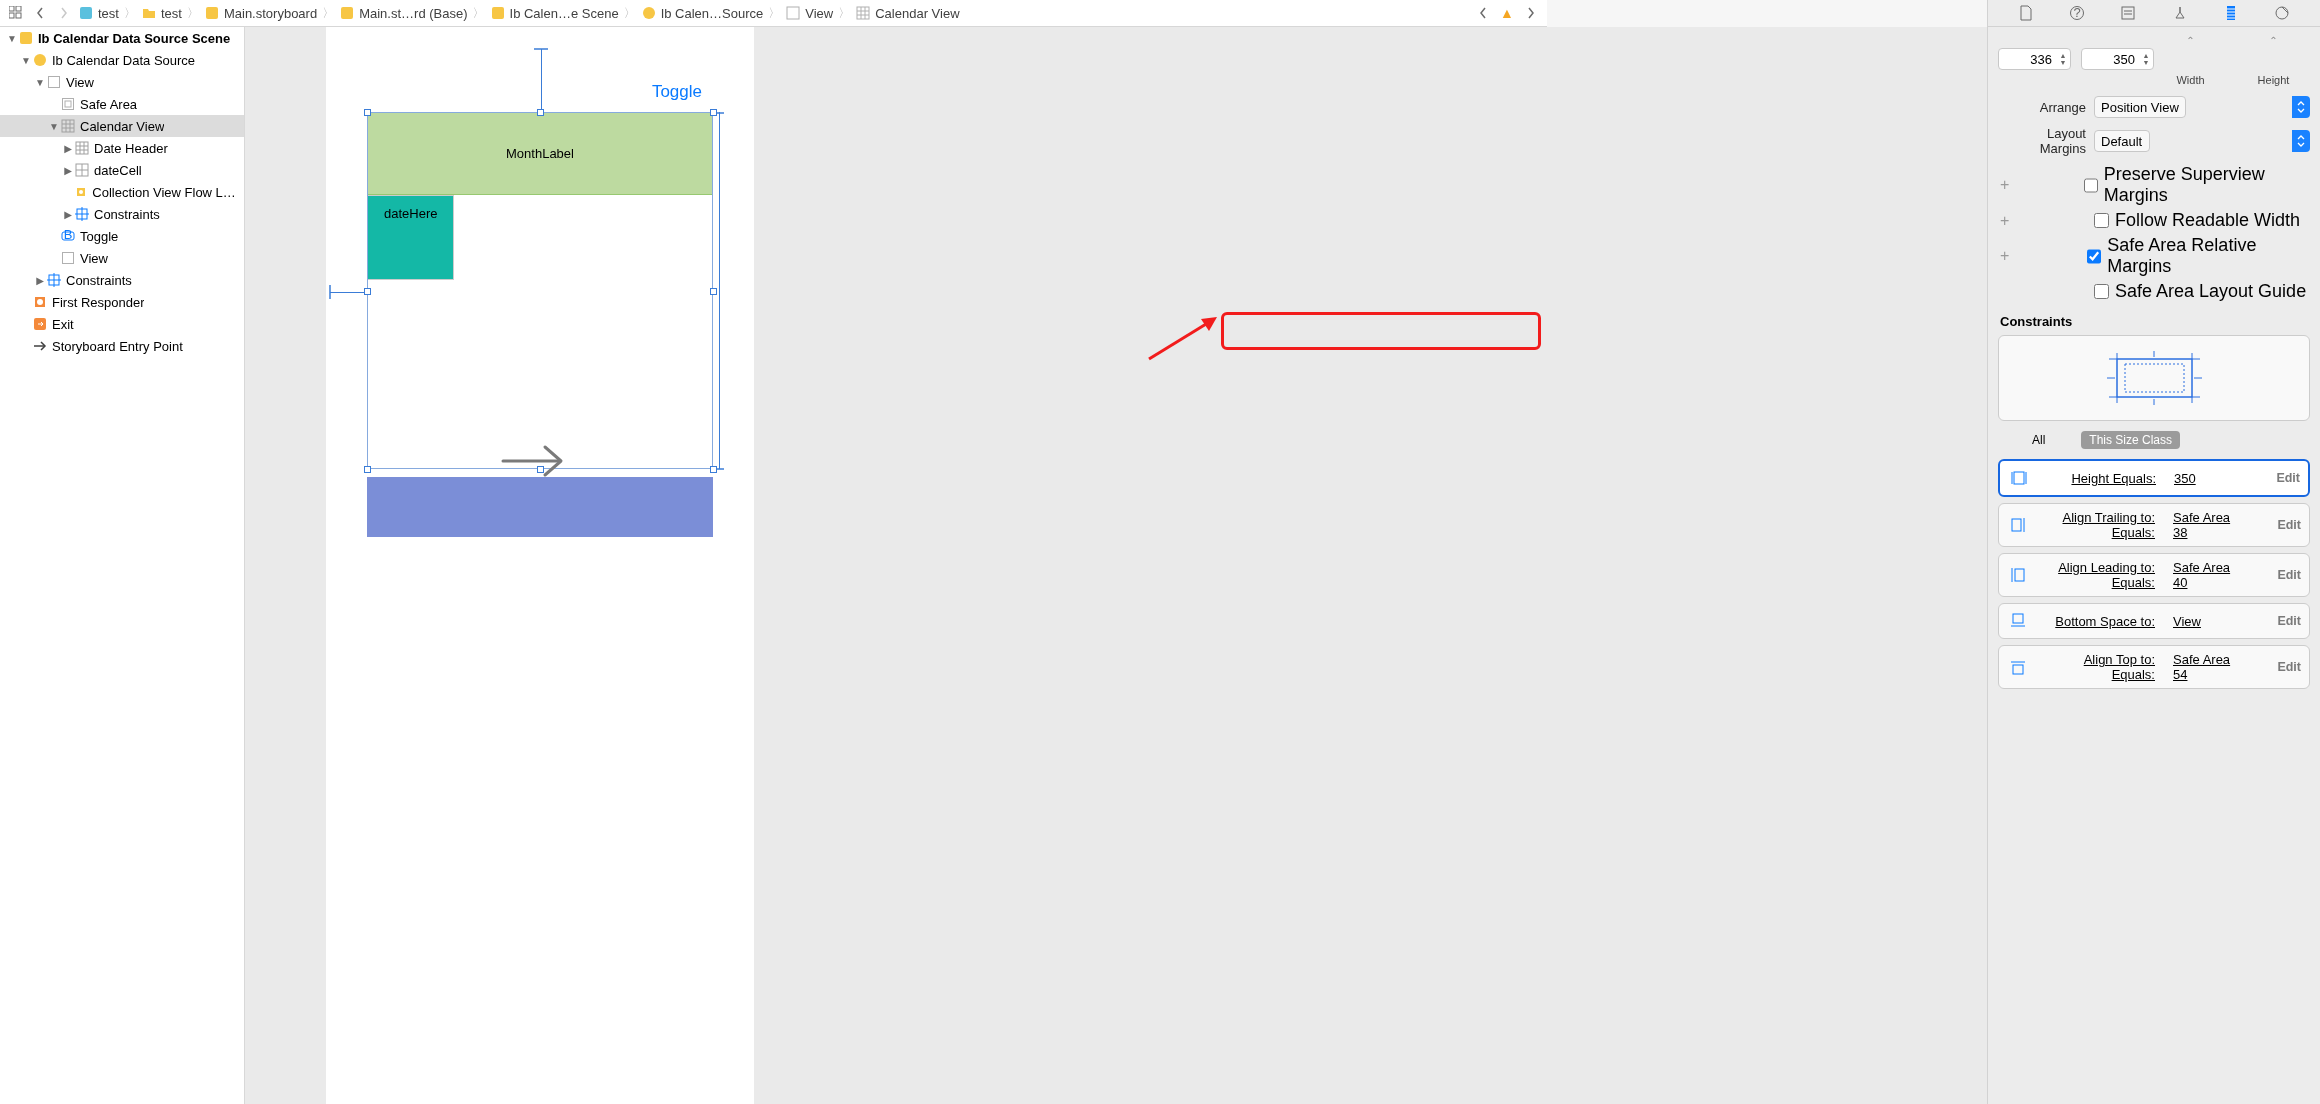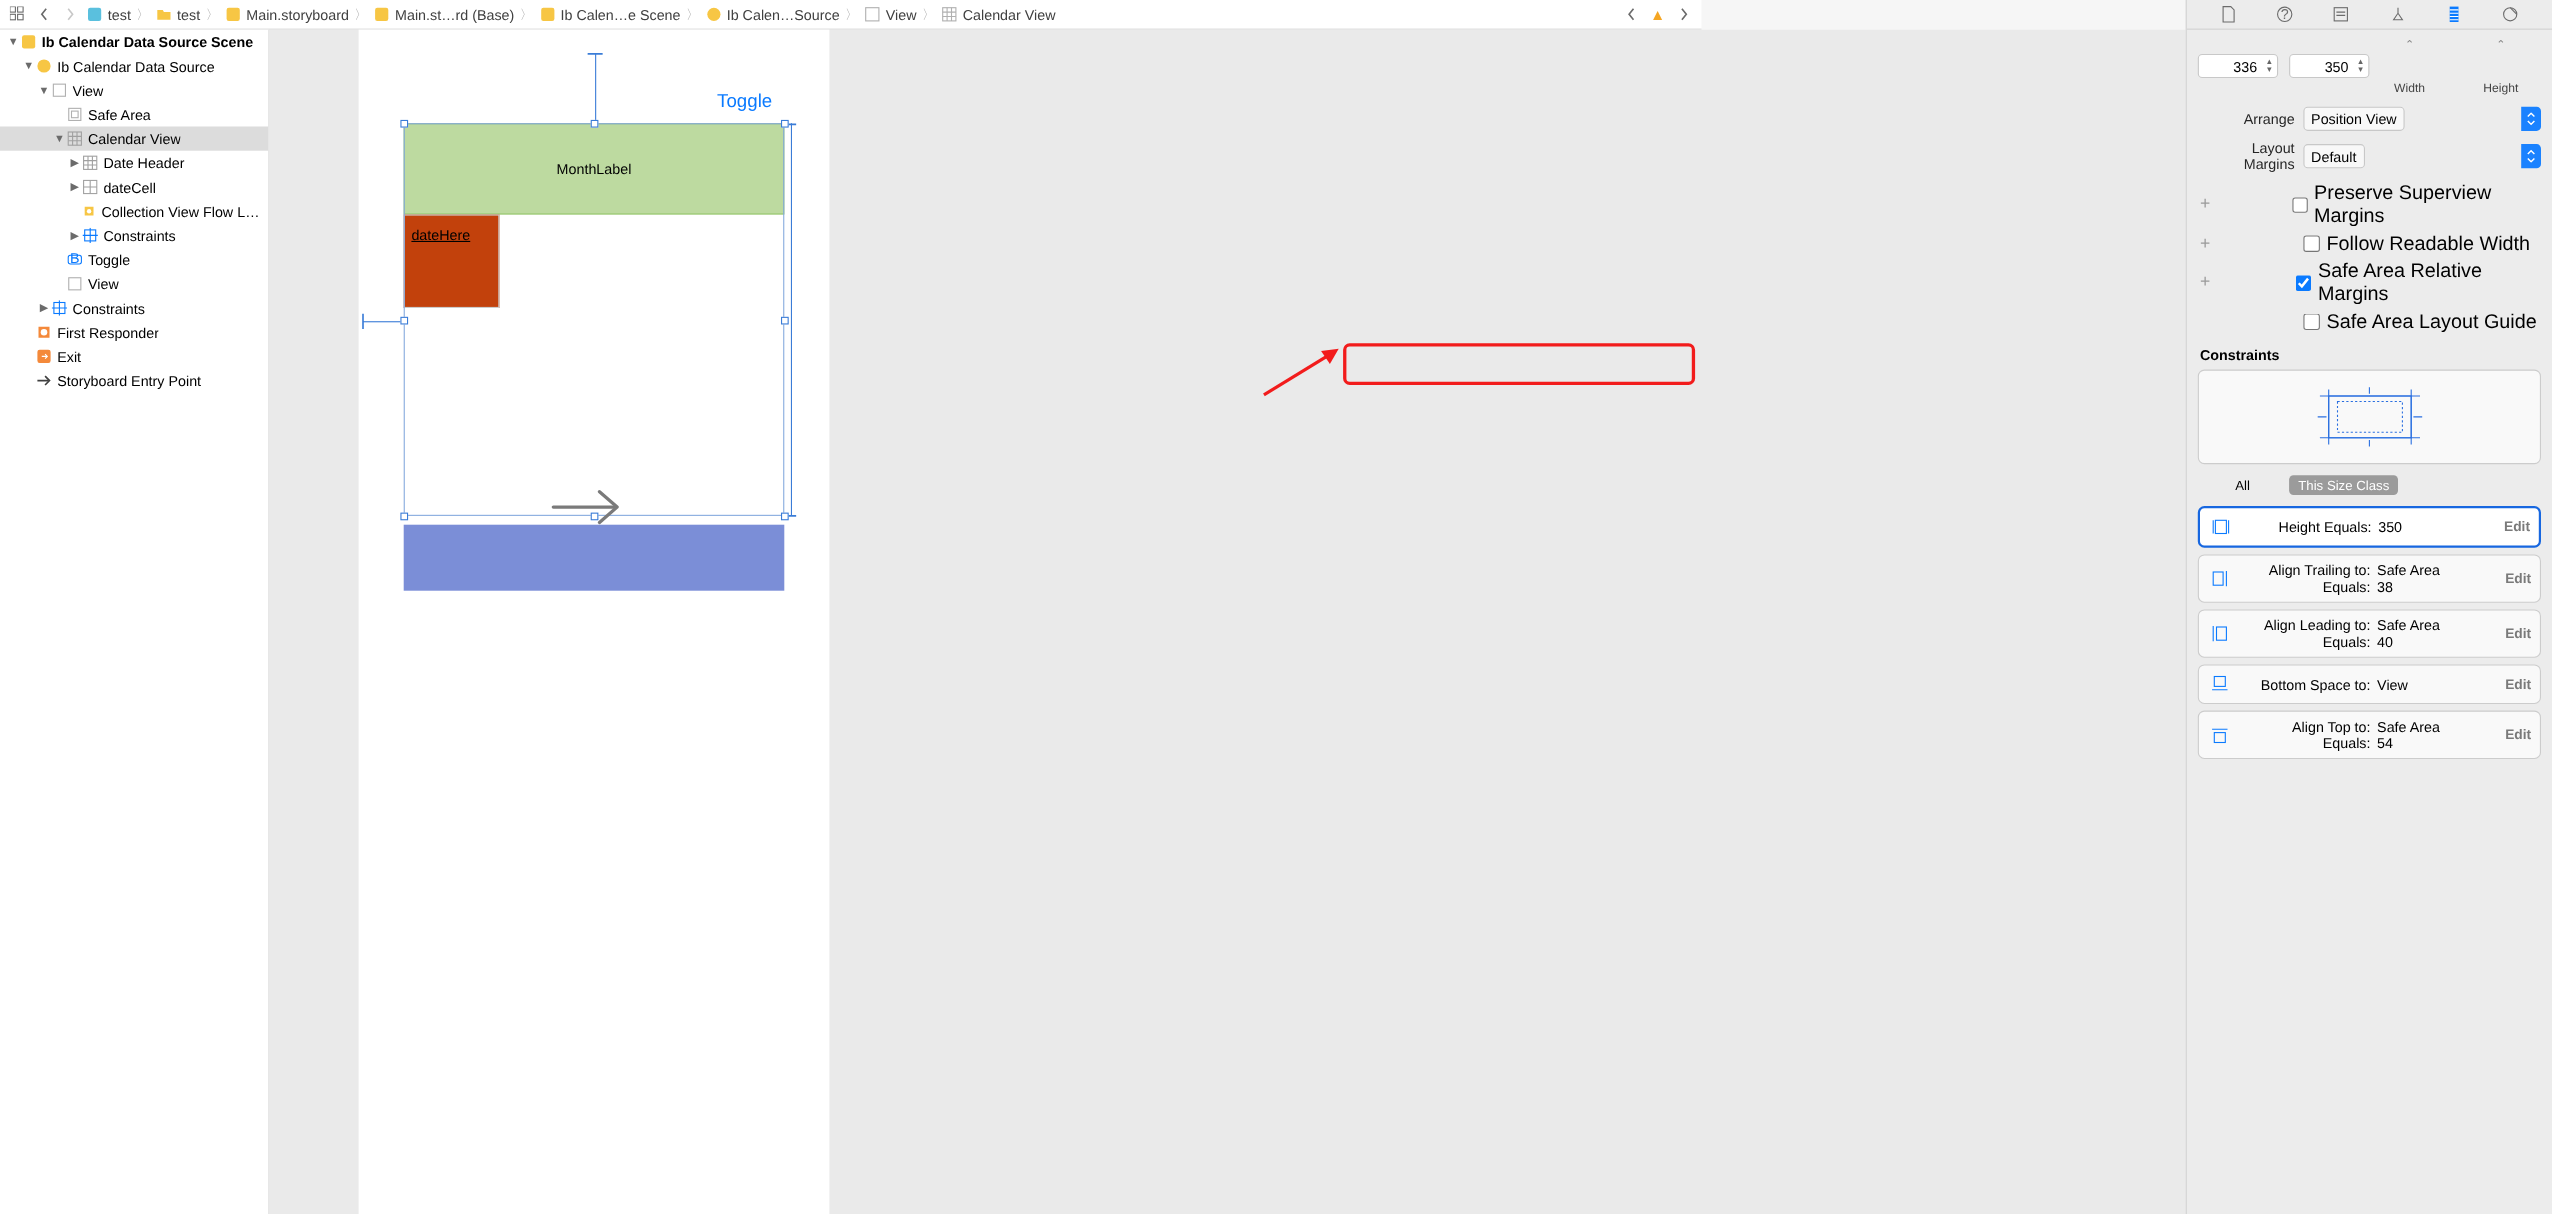--- a/index.html
+++ b/index.html
@@ -22,21 +22,21 @@
 .outline .row .disc { width:12px; text-align:center; color:#6b6b6b; font-size:10px; }
 .outline .row .disc.hidden { visibility:hidden; }
 .outline .row .ic { width:16px; height:16px; margin-right:4px; display:inline-flex; align-items:center; justify-content:center; }
 .outline .row .lbl { overflow:hidden; text-overflow:ellipsis; }
 .outline .row.bold .lbl { font-weight:600; }
 
 
 .canvas { position:absolute; top:27px; left:245px; right:333px; bottom:0; background:#eaeaea; }
 .canvas .stage { position:absolute; top:0; left:81px; width:428px; height:100%; background:#fff; }
 .canvas .month { position:absolute; top:85px; left:41px; width:346px; height:83px; background:#bddaa0; border:1px solid #97c870; display:flex; align-items:center; justify-content:center; font-size:16px; }
-.canvas .cell { position:absolute; top:168px; left:41px; width:87px; height:85px; background:#c2410c; border:1px solid #ccc; display:flex; align-items:flex-start; padding:10px 6px; font-size:15px;text-decoration:underline; }
+.canvas .cell { position:absolute; top:168px; left:41px; width:87px; height:85px; background:#14b8a6; border:1px solid #ccc; display:flex; align-items:flex-start; padding:10px 16px; font-size:15px; }
 .canvas .bluebar { position:absolute; top:450px; left:41px; right:41px; height:60px; background:#7b8ed7; }
 .canvas .toggle { position:absolute; top:55px; right:52px; color:#0a7aff; font-size:17px; }
 .canvas .handle { position:absolute; width:7px; height:7px; background:#fff; border:1px solid #3a7cd7; }
 .canvas .calview { position:absolute; top:85px; left:41px; width:346px; height:357px; border:1px solid #86aade; pointer-events:none; }
 .canvas .guide { position:absolute; background:#3a7cd7; }
 .canvas .vguide { width:1px; }
 .canvas .hguide { height:1px; }
 .canvas svg.iblue { stroke:#3a7cd7; fill:none; }
 
 
@@ -70,21 +70,21 @@
 .constraintbox { background:#f9f9f9; border:1px solid #ccc; border-radius:6px; height:86px; display:flex; align-items:center; justify-content:center; margin-bottom:6px; position:relative; }
 .constraintbox svg { display:block; }
 .tabs2 { display:flex; align-items:center; gap:8px; padding:4px 6px 10px; }
 .tabs2 .t { font-size:12px; padding:2px 8px; border-radius:4px;margin-left:20px; }
 .tabs2 .t.sel { background:#9b9b9b; color:#fff; }
 
 .constraint { background:#f9f9f9; border:1px solid #ccc; border-radius:6px; margin-bottom:6px; padding:6px 8px; display:flex; align-items:center; position:relative; }
 .constraint.hl { border:2px solid #1767e0; background:#fff; }
 .constraint .cicon { width:22px; height:22px; margin-right:6px; display:flex; align-items:center; justify-content:center; }
 .constraint .ctext { flex:1; font-size:12.5px; }
-.constraint .ctext .line { display:flex; gap:6px; }
+.constraint .ctext .line { display:flex; gap:18px;text-decoration:underline; }
 .constraint .ctext .k { text-align:right; width:120px; }
 .constraint .edit { color:#7a7a7a; font-size:12.5px; font-weight:600; }
 
 
 .redbox { position:absolute; border:3px solid #f21c1c; border-radius:6px; pointer-events:none; }
 .redarrow { position:absolute; pointer-events:none; }
 .redarrow line { stroke:#f21c1c; stroke-width:3; }
 .redarrow polygon { fill:#f21c1c; }
 </style>
 </head>

